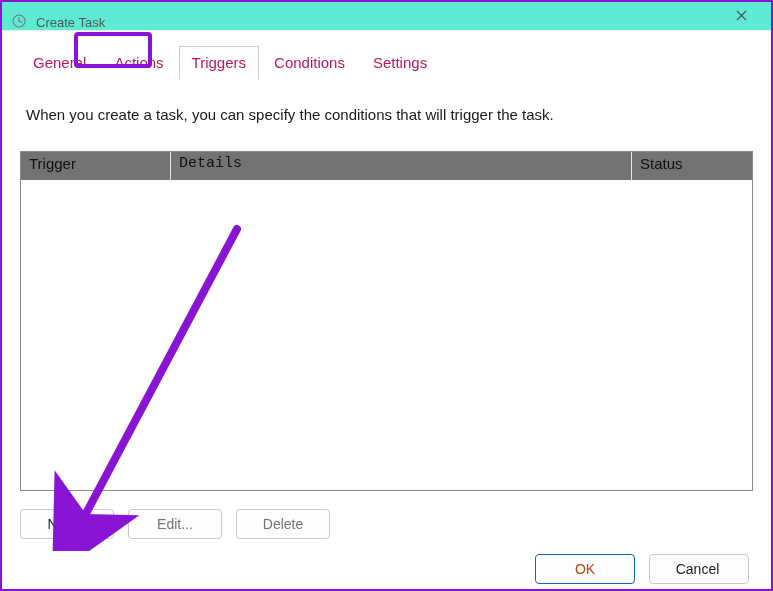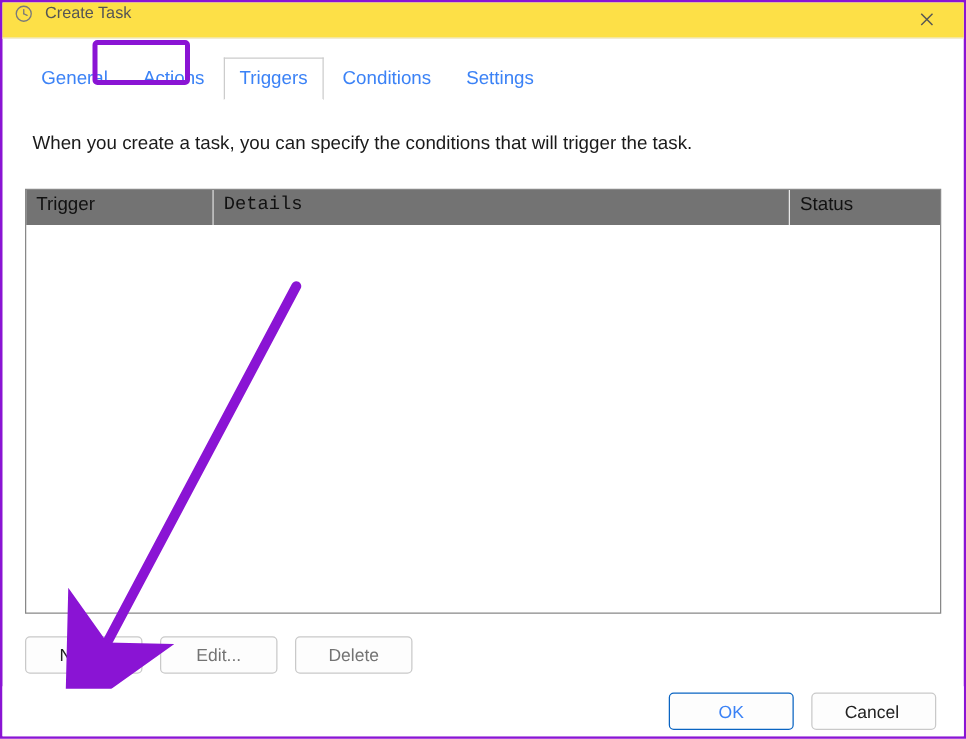--- a/index.html
+++ b/index.html
@@ -15,24 +15,24 @@
     height: 591px;
     border: 2px solid #8a14d4;
     background: #fff;
     position: relative;
     display: flex;
     flex-direction: column;
   }
   .titlebar {
     height: 34px;
     display: flex;
-    align-items: flex-start;
+    align-items: flex-end;
     padding: 0 8px;
     border-bottom: 1px solid #eee;
-    background: #fde047;
+    background: #5eead4;
   }
   .titlebar .app-icon {
     width: 18px; height: 18px;
     margin-right: 8px;
     display: inline-flex;
     align-items: center;
     justify-content: center;
   }
   .titlebar .title {
     flex: 1;
@@ -59,21 +59,21 @@
   }
   .tabs {
     display: flex;
     gap: 2px;
     border-bottom: 1px solid transparent;
     margin-bottom: 8px;
   }
   .tab {
     padding: 7px 12px 8px 12px;
     font-size: 15px;
-    color: #3b82f6;
+    color: #be185d;
     cursor: pointer;
     border: 1px solid transparent;
     border-bottom: none;
     position: relative;
     top: 1px;
   }
   .tab.active {
     border: 1px solid #ccc;
     border-bottom: 1px solid #fff;
     background: #fff;
@@ -124,21 +124,21 @@
     background: #fdfdfd;
     border: 1px solid #c9c9c9;
     border-radius: 4px;
     cursor: pointer;
     color: #222;
     text-align: center;
   }
   .btn.disabled { color: #737373; cursor: default; }
   .btn.primary {
     border: 1.5px solid #0a64c2;
-    color: #3b82f6;
+    color: #c2410c;
     font-weight: 500;
   }
 
   .footer {
     height: 54px;
     border-top: 0;
     display: flex;
     justify-content: flex-end;
     align-items: center;
     padding: 0 22px;

